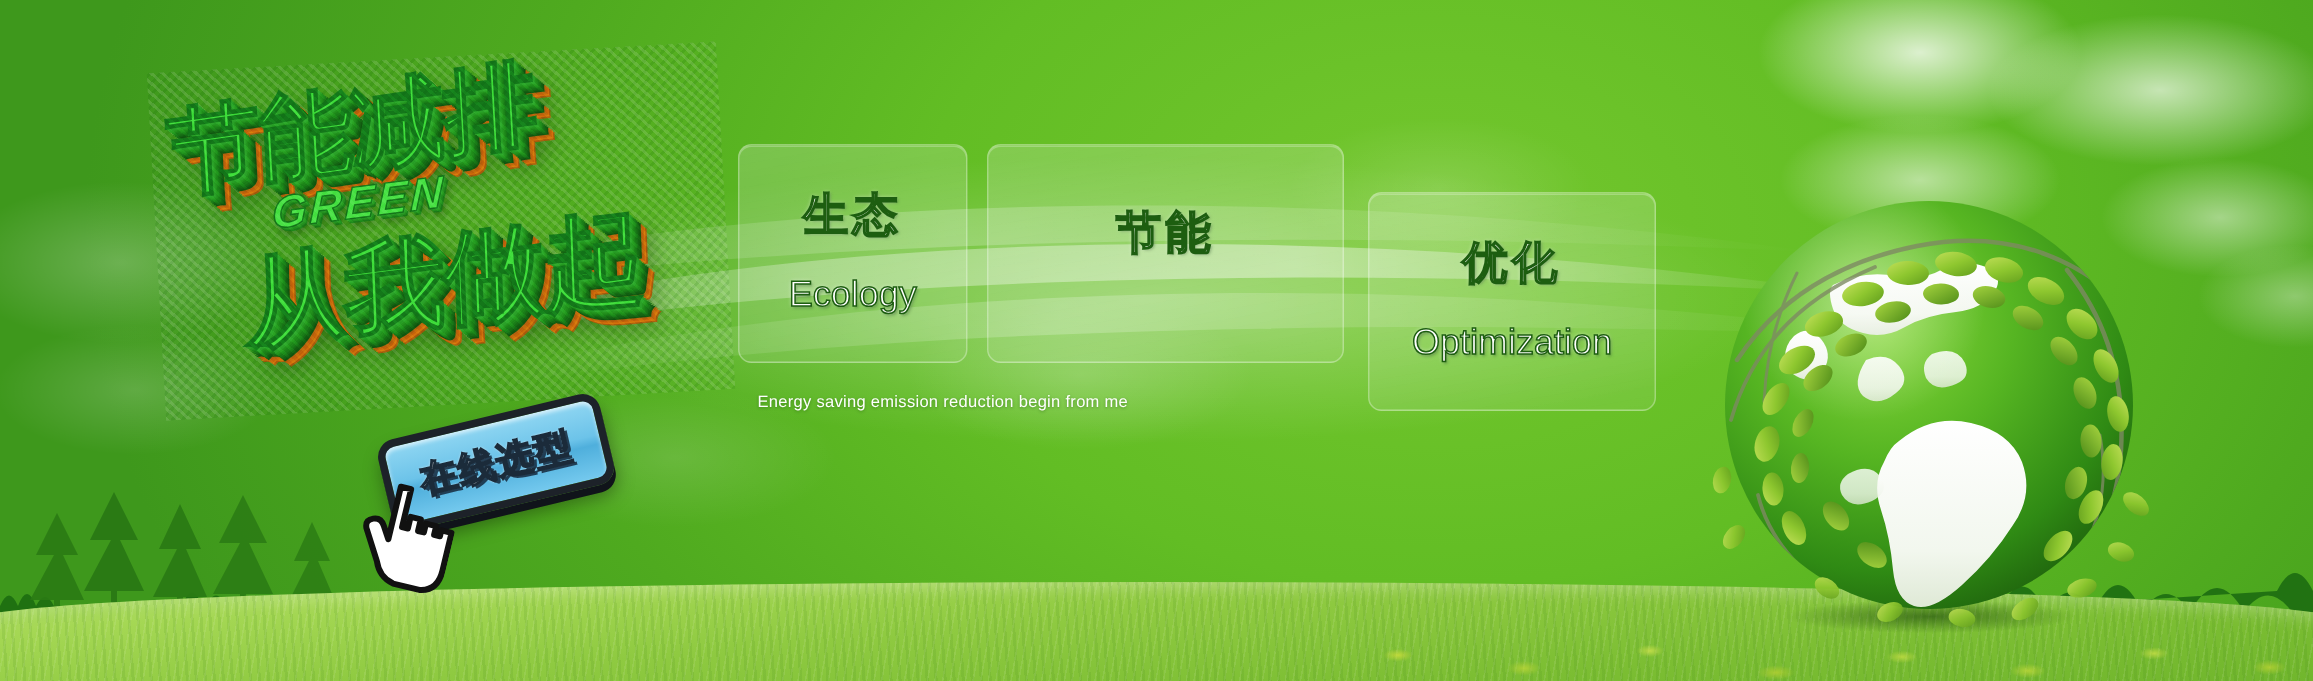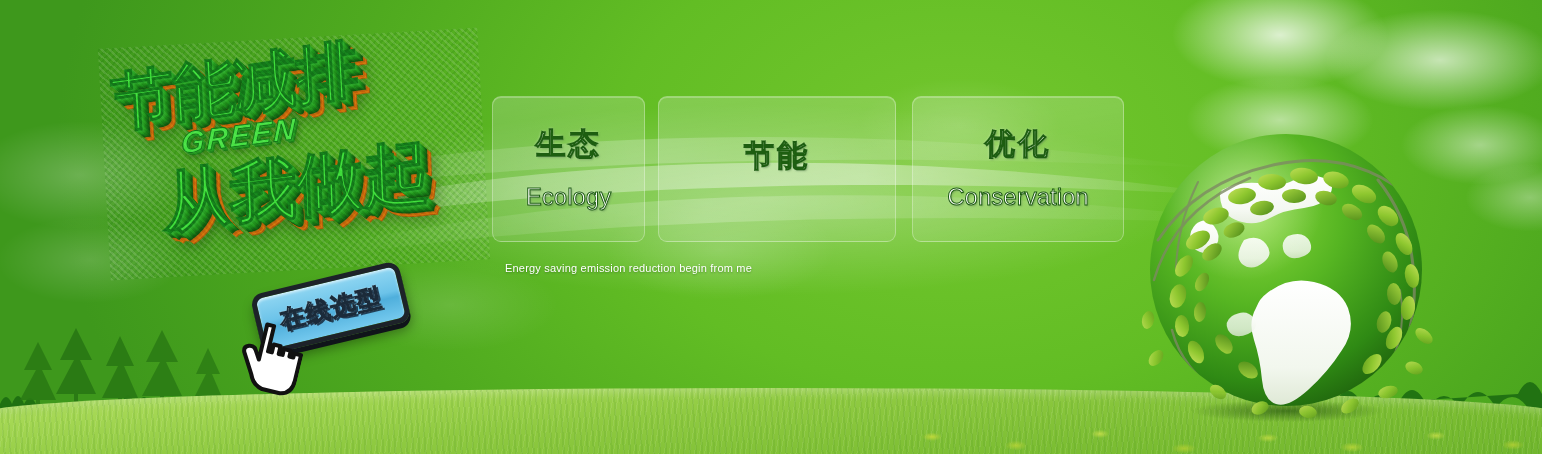--- a/index.html
+++ b/index.html
@@ -143,21 +143,21 @@
   .card {
     position:absolute; top:96px; height:146px;
     border-radius:9px;
     background:linear-gradient(170deg, rgba(255,255,255,.20) 0%, rgba(255,255,255,.13) 55%, rgba(255,255,255,.08) 100%);
     border:1px solid rgba(255,255,255,.30);
     box-shadow:inset 0 1px 0 rgba(255,255,255,.25);
     display:flex; flex-direction:column; align-items:center; justify-content:center;
   }
   #card-0 { left:492px; width:153px; }
   #card-1 { left:658px; width:238px; }
-  #card-2 { left:912px; width:212px; }
+  #card-2 { left:912px; width:192px;margin-top:32px; }
 
   .card-cn {
     font-size:30px; font-weight:bold; color:#ffffff;
     letter-spacing:3px; line-height:1;
     margin-bottom:26px;
     -webkit-text-stroke:1px #1d5e10;
     text-shadow:0 0 3px rgba(255,255,255,.55), 1px 1px 2px rgba(20,70,10,.5);
   }
   .card-en {
     font-size:24px; color:#ffffff; line-height:1;
@@ -274,21 +274,21 @@
 
   <div class="card" id="card-0">
     <div class="card-cn">生态</div>
     <div class="card-en">Ecology</div>
   </div>
   <div class="card" id="card-1">
     <div class="card-cn">节能</div>
   </div>
   <div class="card" id="card-2">
     <div class="card-cn">优化</div>
-    <div class="card-en">Conservation</div>
+    <div class="card-en">Optimization</div>
   </div>
 
   <div id="tagline">Energy saving emission reduction begin from me</div>
 
   <div id="globe-wrap">
     <div id="globe-shadow"></div>
     <svg viewBox="0 0 296 300" style="position:absolute;inset:0;width:296px;height:300px;">
       <defs>
         <radialGradient id="sphere" cx="38%" cy="30%" r="78%">
           <stop offset="0%" stop-color="#8ad93d"></stop>

